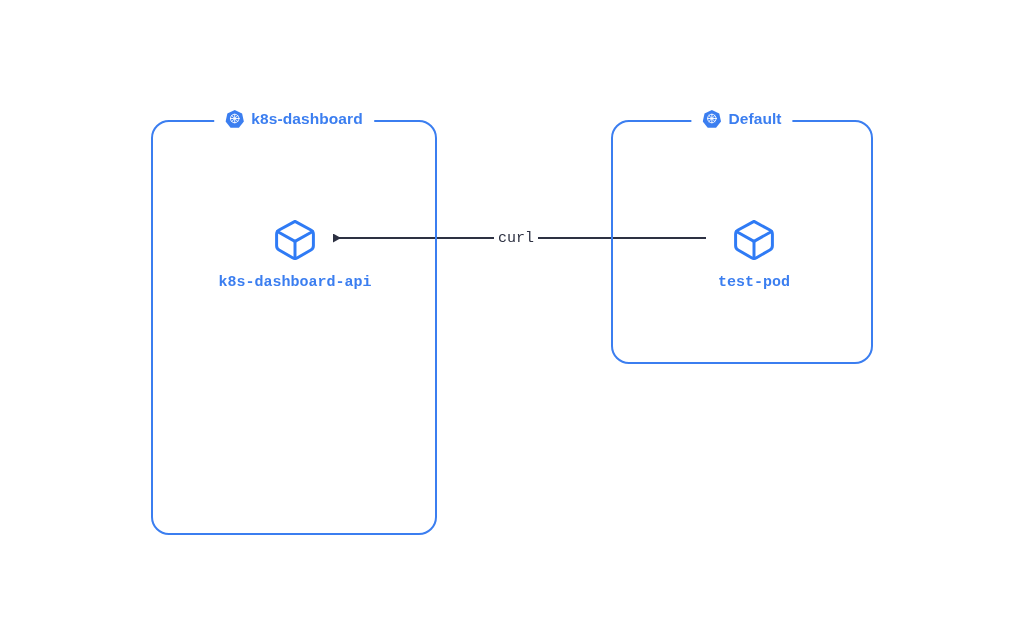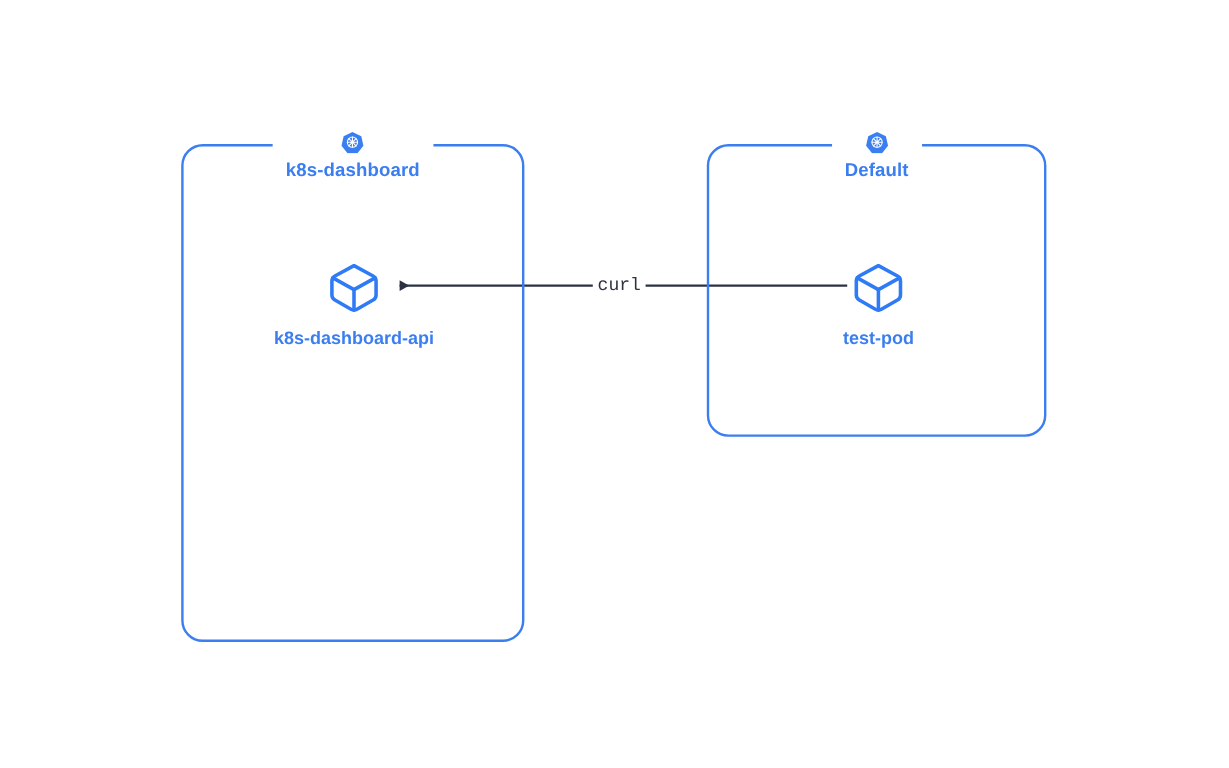--- a/index.html
+++ b/index.html
@@ -39,21 +39,20 @@
     position: absolute;
     top: -13px;
     left: 50%;
     transform: translateX(-50%);
     display: flex;
     align-items: center;
     gap: 7px;
     background: #ffffff;
     padding: 0 11px;
     white-space: nowrap;
-    flex-direction: column;
   }
   .group-title {
     color: #3b7ef0;
     font-size: 15.5px;
     font-weight: bold;
     letter-spacing: 0.1px;
     line-height: 1;
   }
   .k8s-icon {
     width: 19px;
@@ -77,20 +76,21 @@
     display: block;
   }
   .node-label {
     margin-top: 12px;
     color: #3b7ef0;
     font-size: 15px;
     font-weight: bold;
     line-height: 1;
     white-space: nowrap;
     text-align: left;
+    font-family: Liberation Mono, monospace;
   }
 
   
   .edge-label {
     position: absolute;
     transform: translate(-50%, -50%);
     background: #ffffff;
     padding: 0 4px;
     color: #2d3142;
     font-size: 15px;
@@ -147,21 +147,21 @@
             <path d="M5.6 15.2 L24 25.4 L42.4 15.2"></path>
             <path d="M24 25.4 L24 43.2"></path>
           </g>
         </svg>
       </span>
       <span class="node-label">k8s-dashboard-api</span>
     </div>
 
   </div>
 
-  <div class="group" style="left:589px; top:120px; width:283px; height:244px;">
+  <div class="group" style="left:611px; top:120px; width:262px; height:244px;">
     <div class="group-header">
       <span>
         <svg class="k8s-icon" viewBox="0 0 32 32" xmlns="http://www.w3.org/2000/svg">
           <path d="M16 1.6 L28.4 7.6 L31.4 21 L23 31.6 L9 31.6 L0.6 21 L3.6 7.6 Z" fill="#3b7ef0"></path>
           <g fill="none" stroke="#ffffff" stroke-width="1.5" stroke-linecap="round">
             <circle cx="16" cy="16" r="7.2"></circle>
             <circle cx="16" cy="16" r="2.3" fill="#ffffff" stroke="none"></circle>
             <line x1="16" y1="8.8" x2="16" y2="13.7"></line>
             <line x1="16" y1="18.3" x2="16" y2="23.2"></line>
             <line x1="8.8" y1="16" x2="13.7" y2="16"></line>

